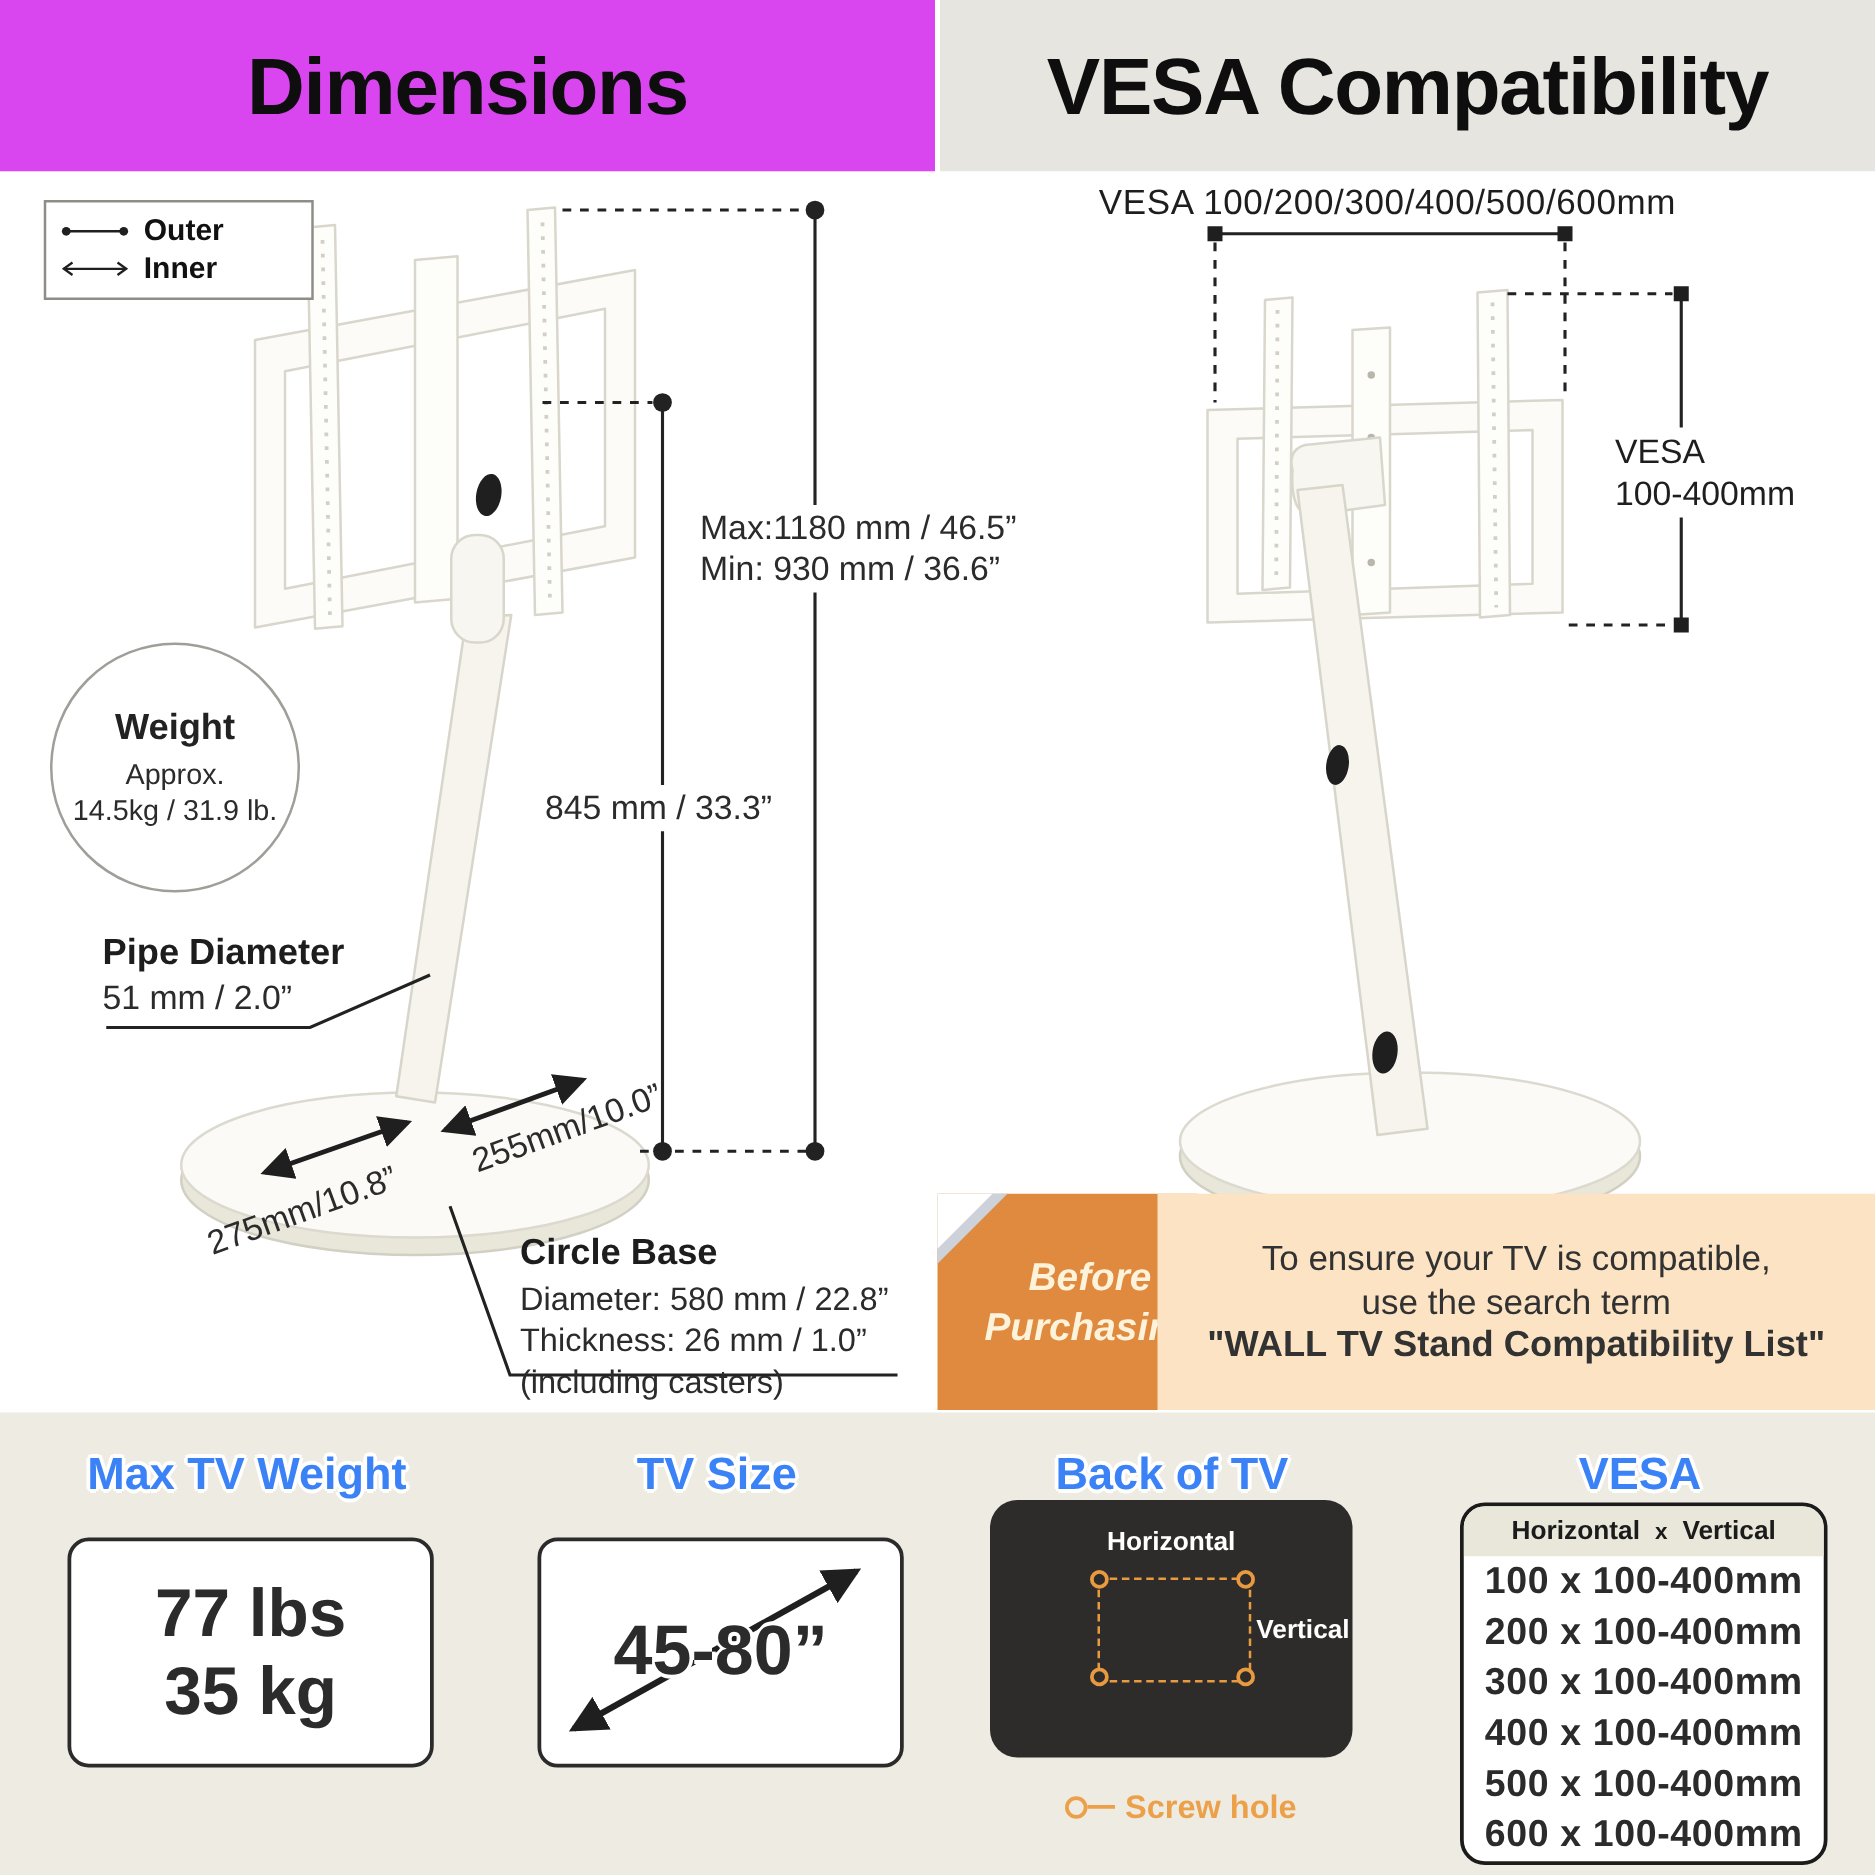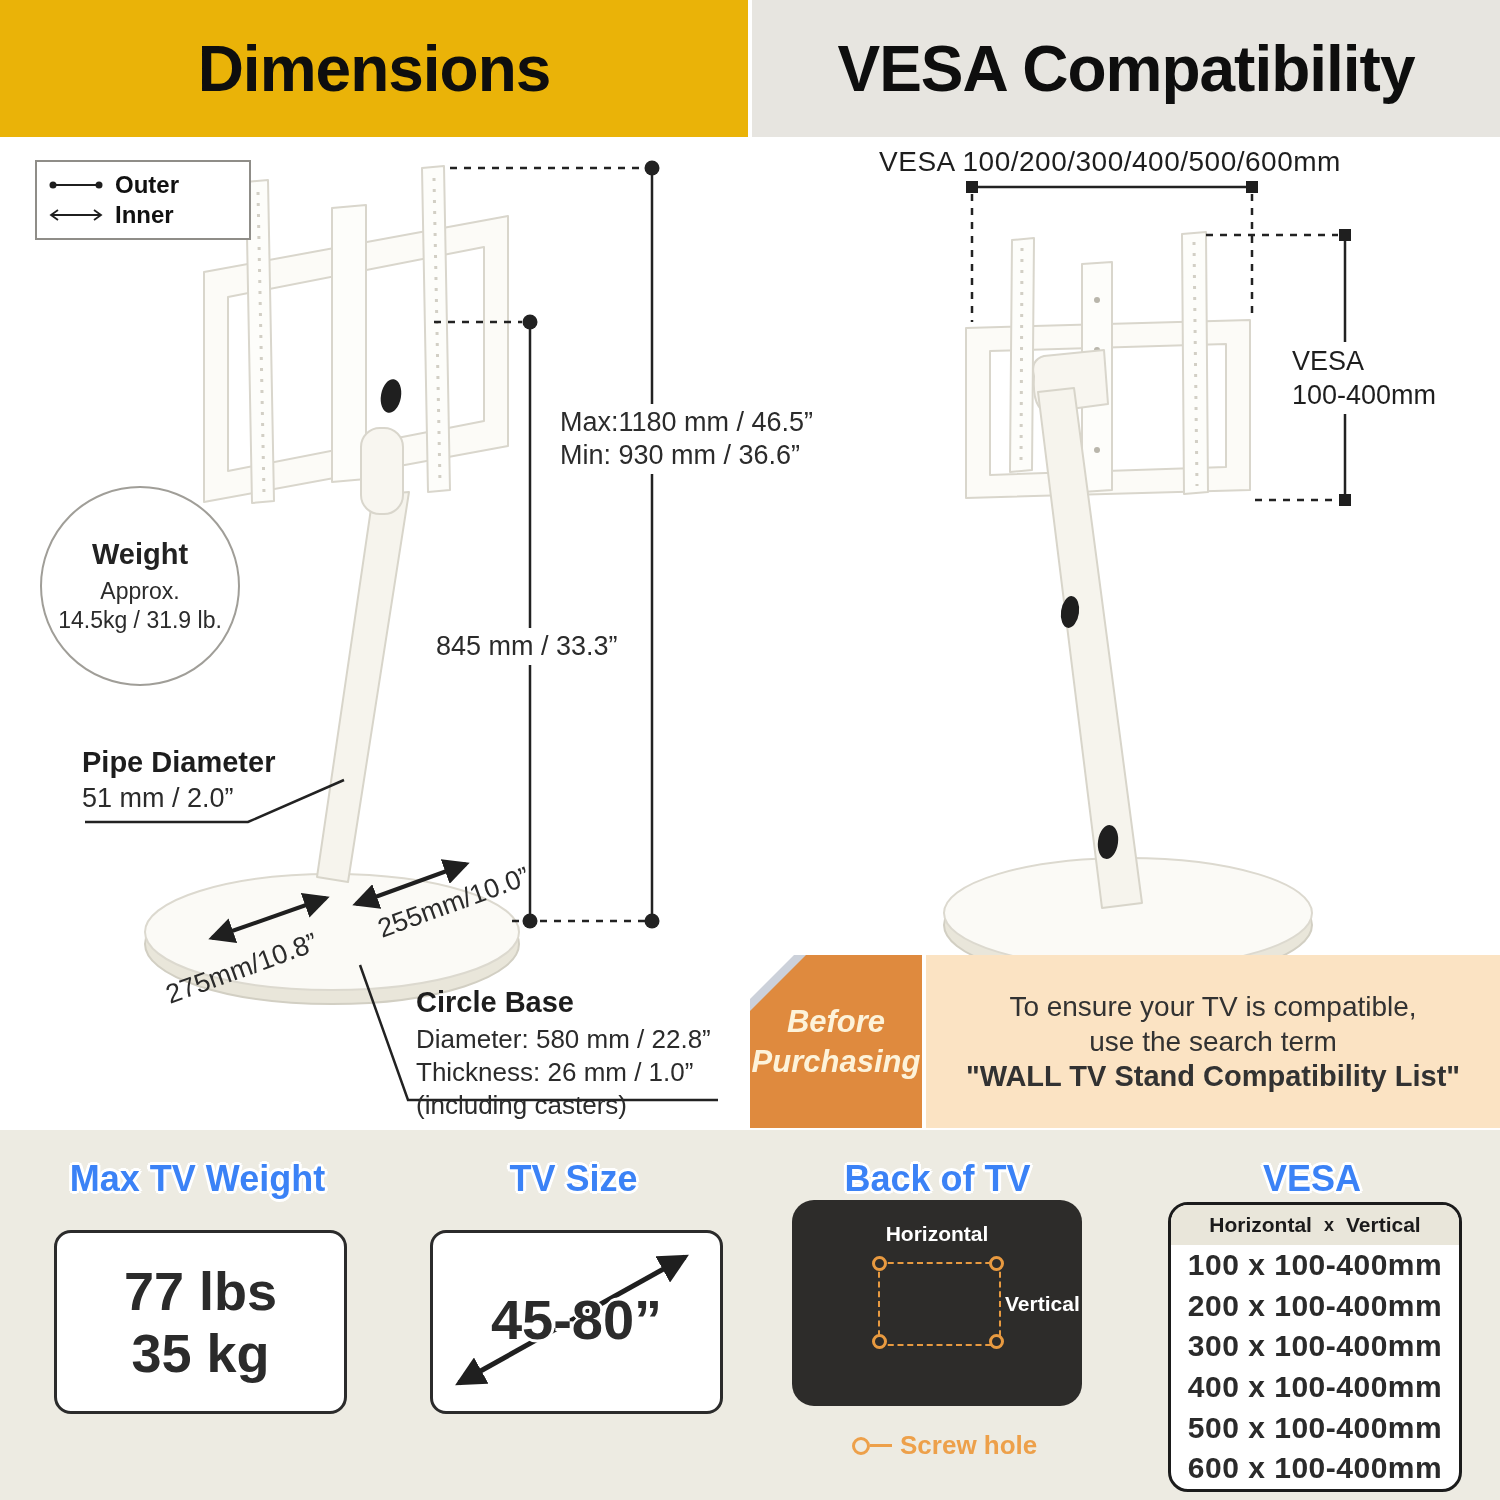--- a/index.html
+++ b/index.html
@@ -3,51 +3,51 @@
 <meta charset="utf-8">
 <style>
   html,body { margin:0; padding:0; background:#fff; }
   #page {
     position:relative; width:1500px; height:1500px; overflow:hidden;
     font-family:"Liberation Sans", sans-serif; color:#2b2b2b; background:#ffffff;
   }
   .abs { position:absolute; }
   
   .band { position:absolute; top:0; height:137px; display:flex; align-items:center; justify-content:center; }
-  .band-left  { left:0;   width:748px; background:#eab308; }
+  .band-left  { left:0;   width:748px; background:#d946ef; }
   .band-right { left:752px; width:748px; background:#e7e5e0; }
   .band h1 { margin:0; font-size:64px; font-weight:bold; letter-spacing:-1px; color:#0e0e0e; }
   
   #overlay { position:absolute; left:0; top:0; z-index:1; pointer-events:none; }
   
   .txt { position:absolute; z-index:2; }
   .dim { font-size:27px; line-height:33px; color:#2b2b2b; background:#fff; padding:2px 4px; white-space:nowrap; }
   .dim-svg { font:27px "Liberation Sans", sans-serif; fill:#2b2b2b; }
   
   .legend { left:35px; top:160px; width:192px; background:#fff; border:2px solid #8f8d88; padding:8px 10px; z-index:2; }
   .legend-row { display:flex; align-items:center; gap:10px; height:30px; }
   .legend-row span.cap { font-size:24px; color:#111;font-weight:bold; }
   
-  .weight { left:40px; top:486px; width:196px; height:196px; border:2px solid #a09e98; border-radius:50%;
+  .weight { left:40px; top:514px; width:196px; height:196px; border:2px solid #a09e98; border-radius:50%;
             background:#fff; display:flex; flex-direction:column; align-items:center; justify-content:center; z-index:2; }
   .weight .w-title { font-size:29px; font-weight:bold; color:#222; margin-bottom:6px; }
   .weight .w-sub   { font-size:23px; color:#2b2b2b; line-height:29px; white-space:nowrap; }
   
   .pipe-block { left:82px; top:746px; z-index:2; }
   .pipe-block .t1 { font-size:29px; font-weight:bold; color:#1d1d1d; }
   .pipe-block .t2 { font-size:27px; margin-top:4px; }
   .cbase-block { left:416px; top:986px; z-index:2; }
   .cbase-block .t1 { font-size:29px; font-weight:bold; color:#1d1d1d; margin-bottom:4px; }
   .cbase-block .t2 { font-size:26px; line-height:33px; }
   
   .vesa-top { left:820px; top:146px; width:580px; text-align:center; font-size:28px; color:#1e1e1e; z-index:2; letter-spacing:0.5px; }
   .vesa-side { left:1286px; top:342px; background:#fff; padding:2px 6px; font-size:27px; line-height:34px; color:#1e1e1e; z-index:2; }
   
   .notice-badge { left:750px; top:955px; width:172px; height:173px; background:#df8a3e; z-index:2;
-                  display:flex; flex-direction:column; align-items:center; justify-content:center; }
+                  display:flex; flex-direction:column; align-items:center; justify-content:center;padding-left:36px; }
   .notice-badge::before { content:""; position:absolute; top:0; left:0; border-top:56px solid #ccd1da; border-right:56px solid transparent; }
   .notice-badge::after  { content:""; position:absolute; top:0; left:0; border-top:44px solid #ffffff; border-right:44px solid transparent; }
   .notice-badge .b-line { font-size:31px; line-height:40px; font-weight:bold; font-style:italic; color:#fdf3da; }
   .notice-body { left:926px; top:955px; width:574px; height:173px; background:#fbe3c3; z-index:2;
                  display:flex; flex-direction:column; align-items:center; justify-content:center; }
   .notice-body .n-line { font-size:28px; line-height:35px; color:#323232; text-align:center; }
   .notice-body .n-strong { font-weight:bold; font-size:29px; }
   
   .bottom-band { left:0; top:1130px; width:1500px; height:370px; background:#edebe2; z-index:0; position:absolute; }
   .mod-title { position:absolute; z-index:2; top:1156px; height:46px; font-size:36px; font-weight:bold; color:#3b82f6;

